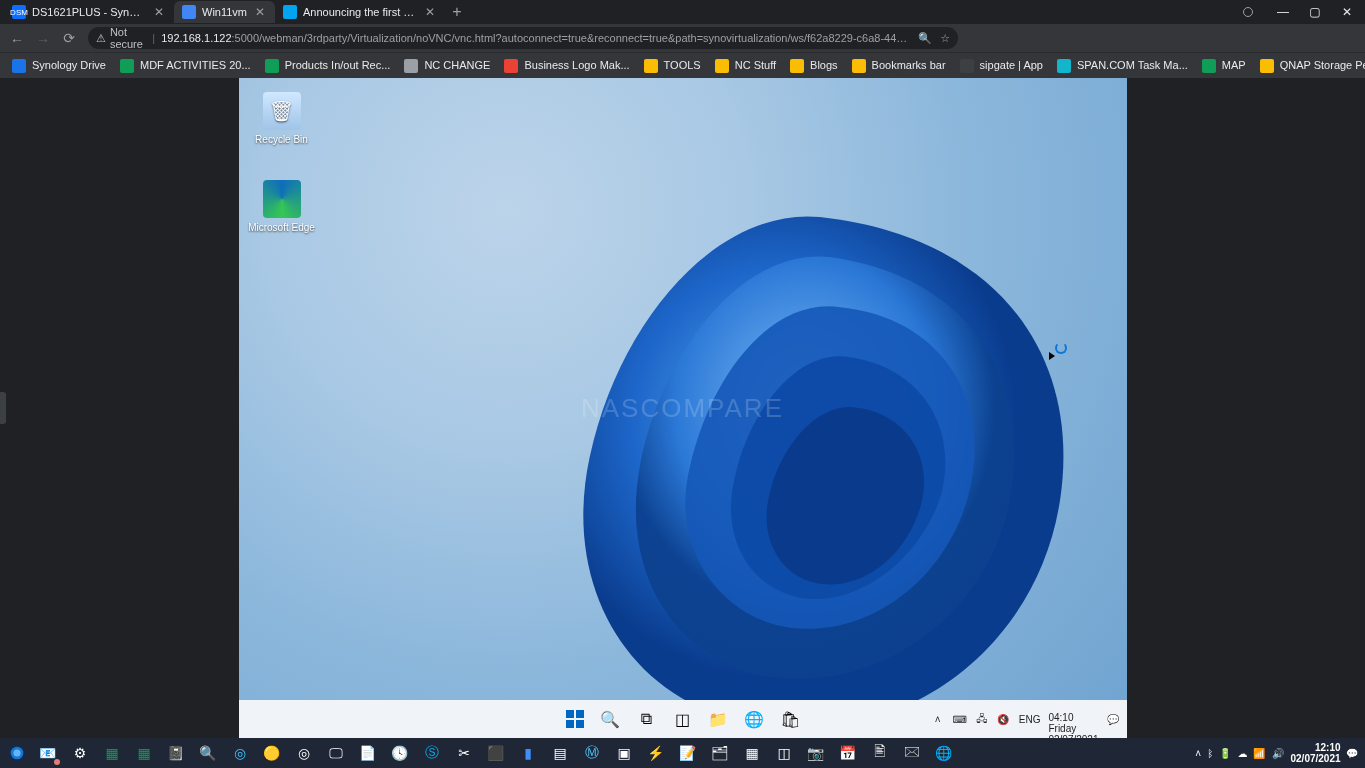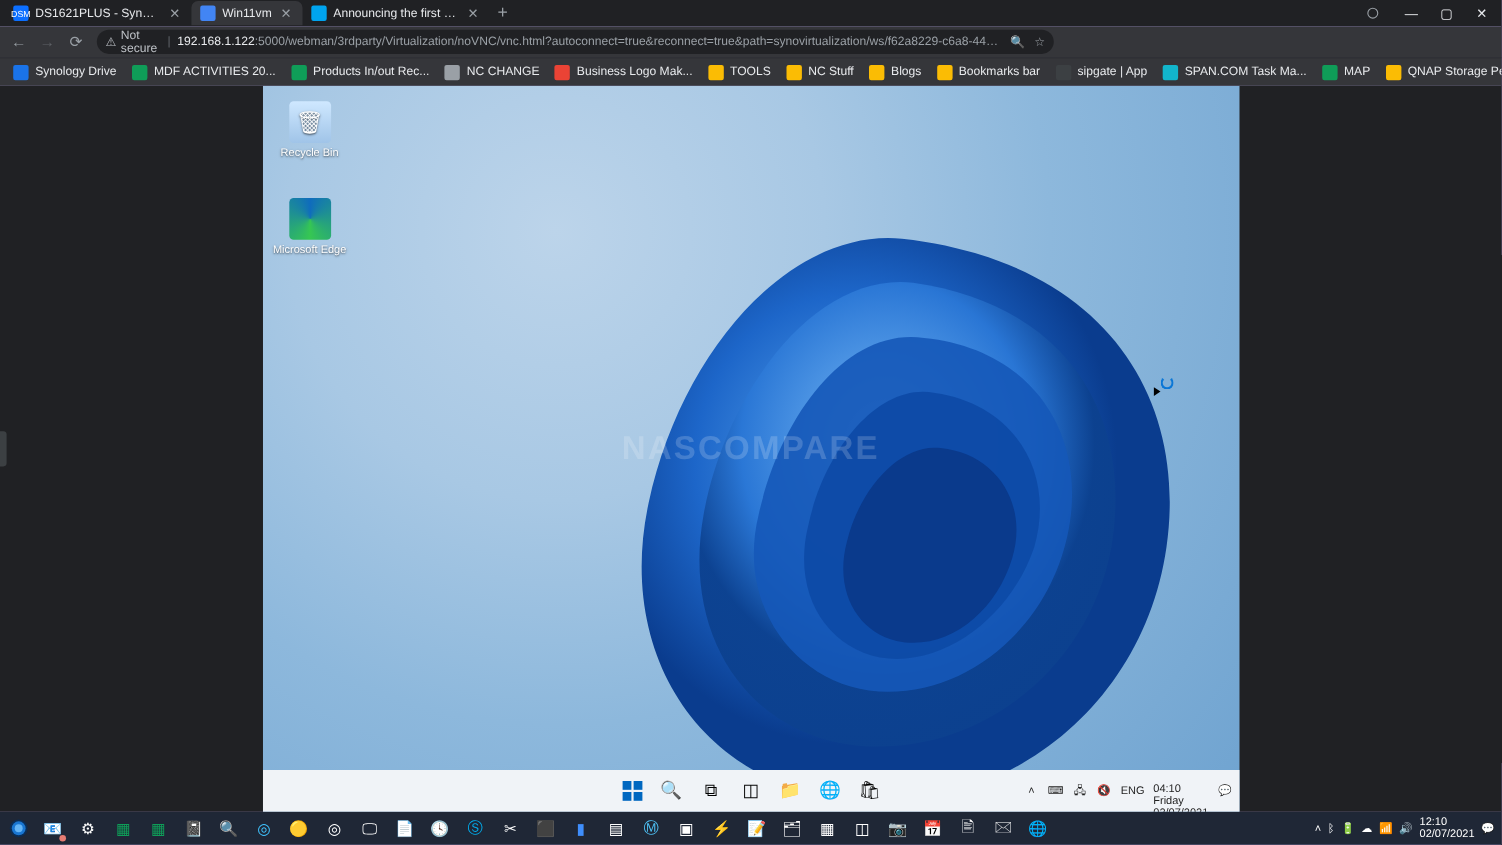--- a/index.html
+++ b/index.html
@@ -41,21 +41,21 @@
 
 
 .viewport { flex:1; background:#202124; display:flex; align-items:flex-start; justify-content:center; position:relative;}
 .vnc-handle { position:absolute; left:0; top:50%; transform:translateY(-50%); width:6px; height:32px; background:#3c4043; border-radius:0 3px 3px 0;}
 
 
 .win11 { width:888px; height:660px; position:relative; overflow:hidden; margin-top:0;}
 .win11-wall { position:absolute; inset:0; background: radial-gradient(circle at 30% 20%, #bcd4ea 0%, #a8c8e4 30%, #8db8dc 55%, #6fa3d0 100%);}
 .bloom { position:absolute; left:28%; top:18%; width:75%; height:85%; }
 .bloom svg { width:100%; height:100%; }
-.watermark { position:absolute; left:50%; top:50%; transform:translate(-50%,-50%); color:rgba(255,255,255,0.18); font-size:30px; letter-spacing:2px; font-weight:700;}
+.watermark { position:absolute; left:50%; top:50%; transform:translate(-50%,-50%); color:rgba(255,255,255,0.18); font-size:26px; letter-spacing:2px; font-weight:400;}
 .overlay-title { position:absolute; top:28px; right:30px; color:#c00000; font-size:22px; font-weight:500;}
 .desk-icon { position:absolute; width:70px; text-align:center; color:#fff; font-size:10px; text-shadow:0 1px 2px rgba(0,0,0,.7);}
 .desk-icon .ic { width:38px; height:38px; margin:0 auto 4px; background:#fff; border-radius:4px; display:flex; align-items:center; justify-content:center; font-size:20px;}
 .recycle .ic{ background:linear-gradient(#cfe8ff,#a0c4e8);}
 .edge .ic{ background:conic-gradient(#0f6cbd,#36c752,#0f6cbd);}
 .cursor-busy { position:absolute; width:16px; height:16px; }
 .cursor-busy .arrow{ position:absolute; width:0; height:0; border-left:6px solid #000; border-top:4px solid transparent; border-bottom:4px solid transparent; top:6px;}
 .cursor-busy .spin{ position:absolute; width:12px; height:12px; border:2px solid #0b77d6; border-top-color:transparent; border-radius:50%; left:6px; top:-4px;}
 
 
@@ -65,21 +65,21 @@
 .w11-tray { position:absolute; right:6px; display:flex; align-items:center; gap:8px; font-size:10px; color:#222;}
 .w11-tray .clock{ text-align:left; line-height:1.1;margin-top:19px;}
 .w11-tray .tray-ic{width:14px;height:14px;display:flex;align-items:center;justify-content:center;}
 
 
 .host-taskbar { height:30px; background:#1f2736; display:flex; align-items:center; padding:0 2px; gap:0px;}
 .host-start { width:30px; height:30px; display:flex; align-items:center; justify-content:center;}
 .host-start svg{width:18px;height:18px;}
 .host-btn { width:32px; height:28px; display:flex; align-items:center; justify-content:center; color:#fff; font-size:14px; cursor:pointer;}
 .host-tray { margin-left:auto; display:flex; align-items:center; gap:6px; padding-right:4px; color:#fff; font-size:10px;}
-.host-tray .clock{text-align:left; line-height:1.1;}
+.host-tray .clock{text-align:right; line-height:1.1;font-weight:bold;}
 .badge{width:6px;height:6px;background:#e67c73;border-radius:50%;position:absolute;bottom:2px;right:4px;}
 .host-btn{position:relative;}
 </style>
 </head>
 <body>
 
 <div class="chrome-window">
 
   <div class="tab-bar">
     <div class="tab">

